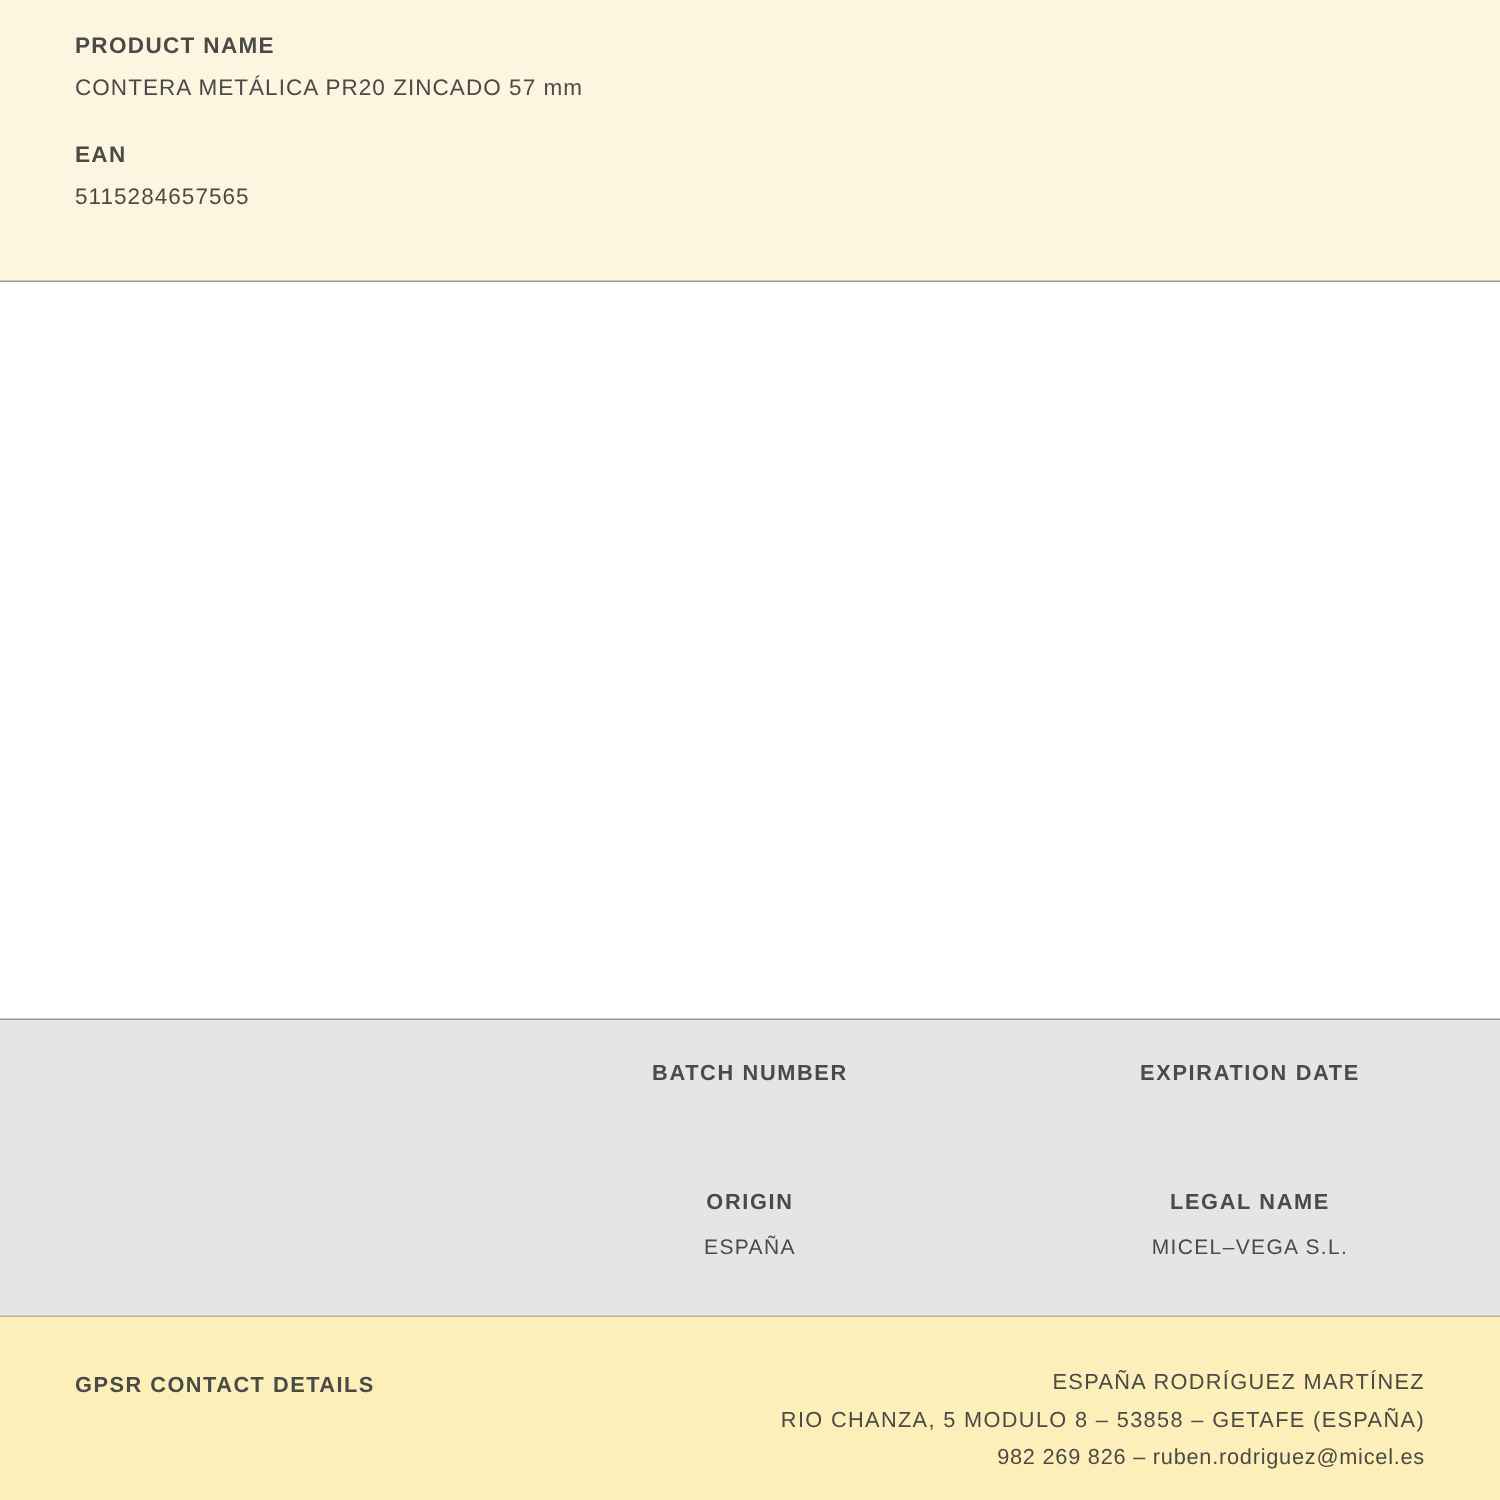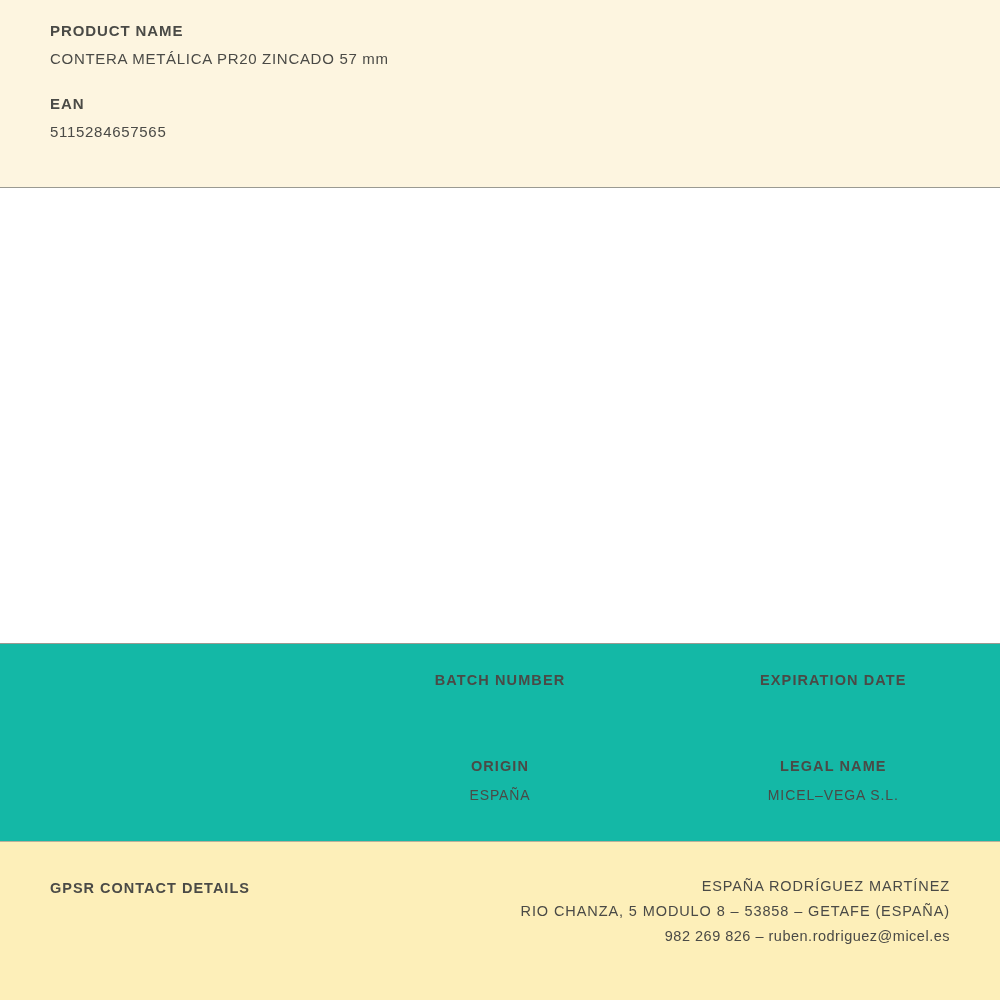--- a/index.html
+++ b/index.html
@@ -51,21 +51,21 @@
   
   .image-area {
     flex: 1 1 auto;
     background: #ffffff;
     border-bottom: 1px solid #9a9a92;
     position: relative;
   }
 
   
   .info-block {
-    background: #14b8a6;
+    background: #e5e5e5;
     height: 198px;
     box-sizing: border-box;
     border-bottom: 1px solid #b9b19a;
     padding: 28px 0 0 0;
   }
   .info-row {
     display: flex;
     width: 100%;
   }
   .info-cell {
@@ -90,21 +90,21 @@
   .info-row.second {
     margin-top: 62px;
   }
   .info-row.second .info-value {
     margin-top: 13px;
   }
 
   
   .footer-block {
     background: #fdefb9;
-    height: 158px;
+    height: 122px;
     box-sizing: border-box;
     padding: 36px 50px 0 50px;
     display: flex;
     justify-content: space-between;
     align-items: flex-start;
   }
   .footer-label {
     font-size: 14.5px;
     font-weight: bold;
     letter-spacing: 1px;

